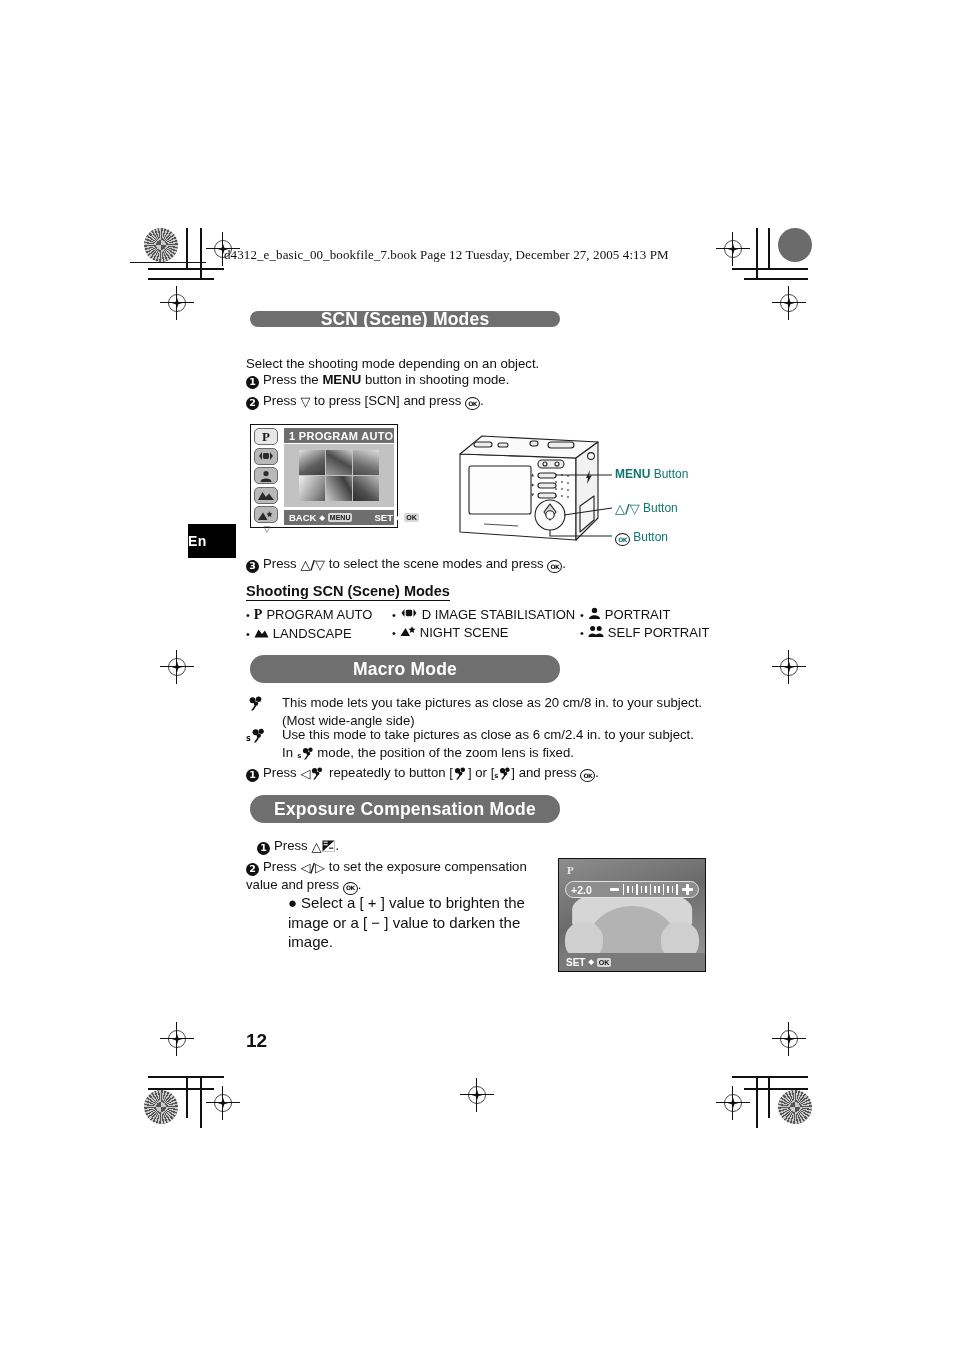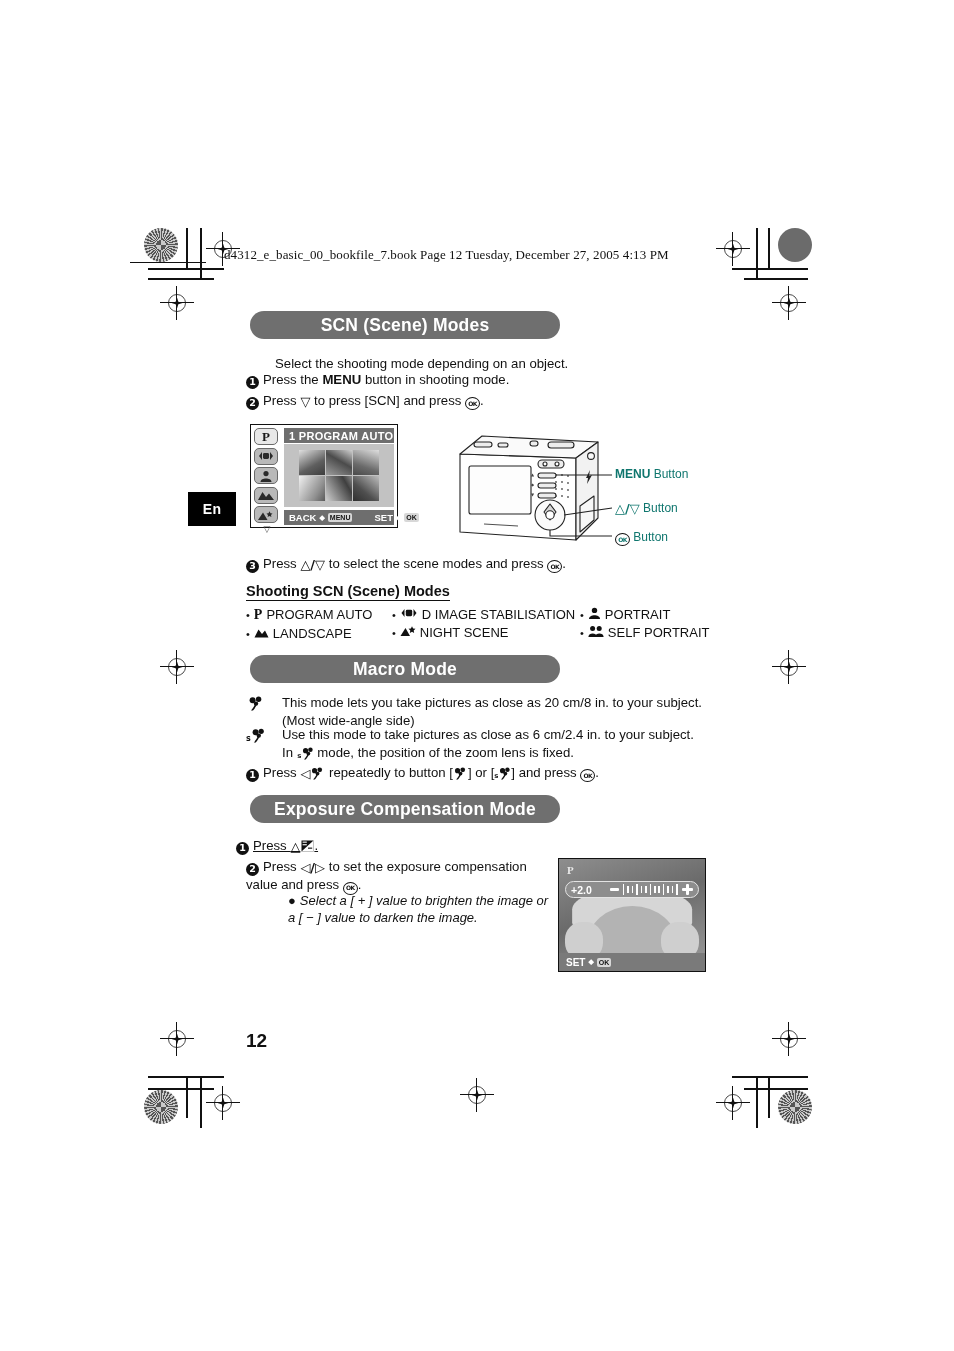--- a/index.html
+++ b/index.html
@@ -38,22 +38,23 @@
     white-space:nowrap;
   }
 
   
   .lang-tab{
     position:absolute;
     background:#000;
     color:#fff;
     font-weight:bold;
     font-size:14px;
-    display:flex;align-items:center;justify-content:center;
+    display:flex;align-items:center;
     letter-spacing:.3px;
+    margin-top:32px;
   }
 
   
   .title-bar{
     position:absolute;
     background:#6f6f6f;
     border-radius:22px;
     color:#fff;
     font-weight:bold;
     font-size:17.5px;
@@ -252,25 +253,25 @@
       <div class="dot"></div>
     </div>
 
   <div class="bookline" style="left:224px;top:247px;">d4312_e_basic_00_bookfile_7.book  Page 12  Tuesday, December 27, 2005  4:13 PM</div>
   <div class="cropline" style="left:130px;top:262px;width:76px;height:1.2px;"></div>
 
   <div class="lang-tab" style="left:188px;top:492px;width:48px;height:34px;">
     <span>En</span>
   </div>
 
-  <div class="title-bar" style="left:250px;top:311px;width:310px;height:28px;">
+  <div class="title-bar" style="left:250px;top:311px;width:310px;height:16px;">
     <span>SCN (Scene) Modes</span>
   </div>
 
-  <div class="txt" style="left:246px;top:355px;width:430px;margin-left:29px;">Select the shooting mode depending on an object.</div>
+  <div class="txt" style="left:246px;top:355px;width:430px;">Select the shooting mode depending on an object.</div>
 
   <div class="txt" style="left:246px;top:371px;width:430px;">
     <span class="num">1</span><span>Press the </span><b>MENU</b><span> button in shooting mode.</span>
   </div>
 
   <div class="txt" style="left:246px;top:392px;width:430px;">
     <span class="num">2</span><span>Press </span><span class="tri">▽</span><span> to press [SCN] and press </span><span class="ok-glyph">OK</span><span>.</span>
   </div>
 
   <div class="lcd" style="left:250px;top:424px;width:148px;height:104px;">
@@ -524,36 +525,36 @@
           <circle cx="15.2" cy="3.3" r="2.6" fill="#111"></circle>
         <circle cx="12.8" cy="7.6" r="2.2" fill="#111"></circle>
         <path d="M12.2 7.6 C11.2 10 9.8 12.4 7.8 14.4 L9.8 14.4 C11.8 12.4 13.2 10 13.8 7.6 Z" fill="#111"></path>
       </svg></span><span>] and press </span><span class="ok-glyph">OK</span><span>.</span>
   </div>
 
   <div class="title-bar" style="left:250px;top:795px;width:310px;height:28px;">
     <span>Exposure Compensation Mode</span>
   </div>
 
-  <div class="txt" style="left:236px;top:837px;width:320px;text-decoration:underline;">
+  <div class="txt" style="left:257px;top:837px;width:320px;">
     <span class="num">1</span><span>Press </span><span class="tri">△</span><span style="display:inline-block;vertical-align:-2px;margin-left:1px;">
       <svg width="13" height="12" viewBox="0 0 13 12">
         <rect x="0.5" y="0.5" width="12" height="11" fill="#111"></rect>
         <path d="M0.5 11.5 L12.5 0.5 L12.5 11.5 Z" fill="#fff"></path>
         <rect x="1.6" y="1.6" width="4.2" height="1.1" fill="#fff"></rect>
         <rect x="1.6" y="4.2" width="4.2" height="1.1" fill="#fff"></rect>
         <rect x="7" y="7.6" width="4.2" height="1.1" fill="#111"></rect>
       </svg></span><span>.</span>
   </div>
 
   <div class="txt" style="left:246px;top:858px;width:310px;">
     <span class="num">2</span><span>Press </span><span class="tri">◁/▷</span><span> to set the exposure compensation value and press </span><span class="ok-glyph">OK</span><span>.</span>
   </div>
 
-  <div class="txt" style="left:288px;top:893px;width:268px;font-size:13px;line-height:1.3;font-style:italic;">
+  <div class="txt" style="left:288px;top:893px;width:268px;font-size:15px;line-height:1.3;">
     <span style="margin-right:4px;">●</span><span>Select a [ + ] value to brighten the image or a [ − ] value to darken the image.</span>
   </div>
 
   <div class="explcd" style="left:558px;top:858px;width:148px;height:114px;">
     <div class="hair"></div>
     <div class="face"></div>
     <div class="hand-l"></div>
     <div class="hand-r"></div>
     <div class="exp-p">P</div>
     <div class="exp-bar">

